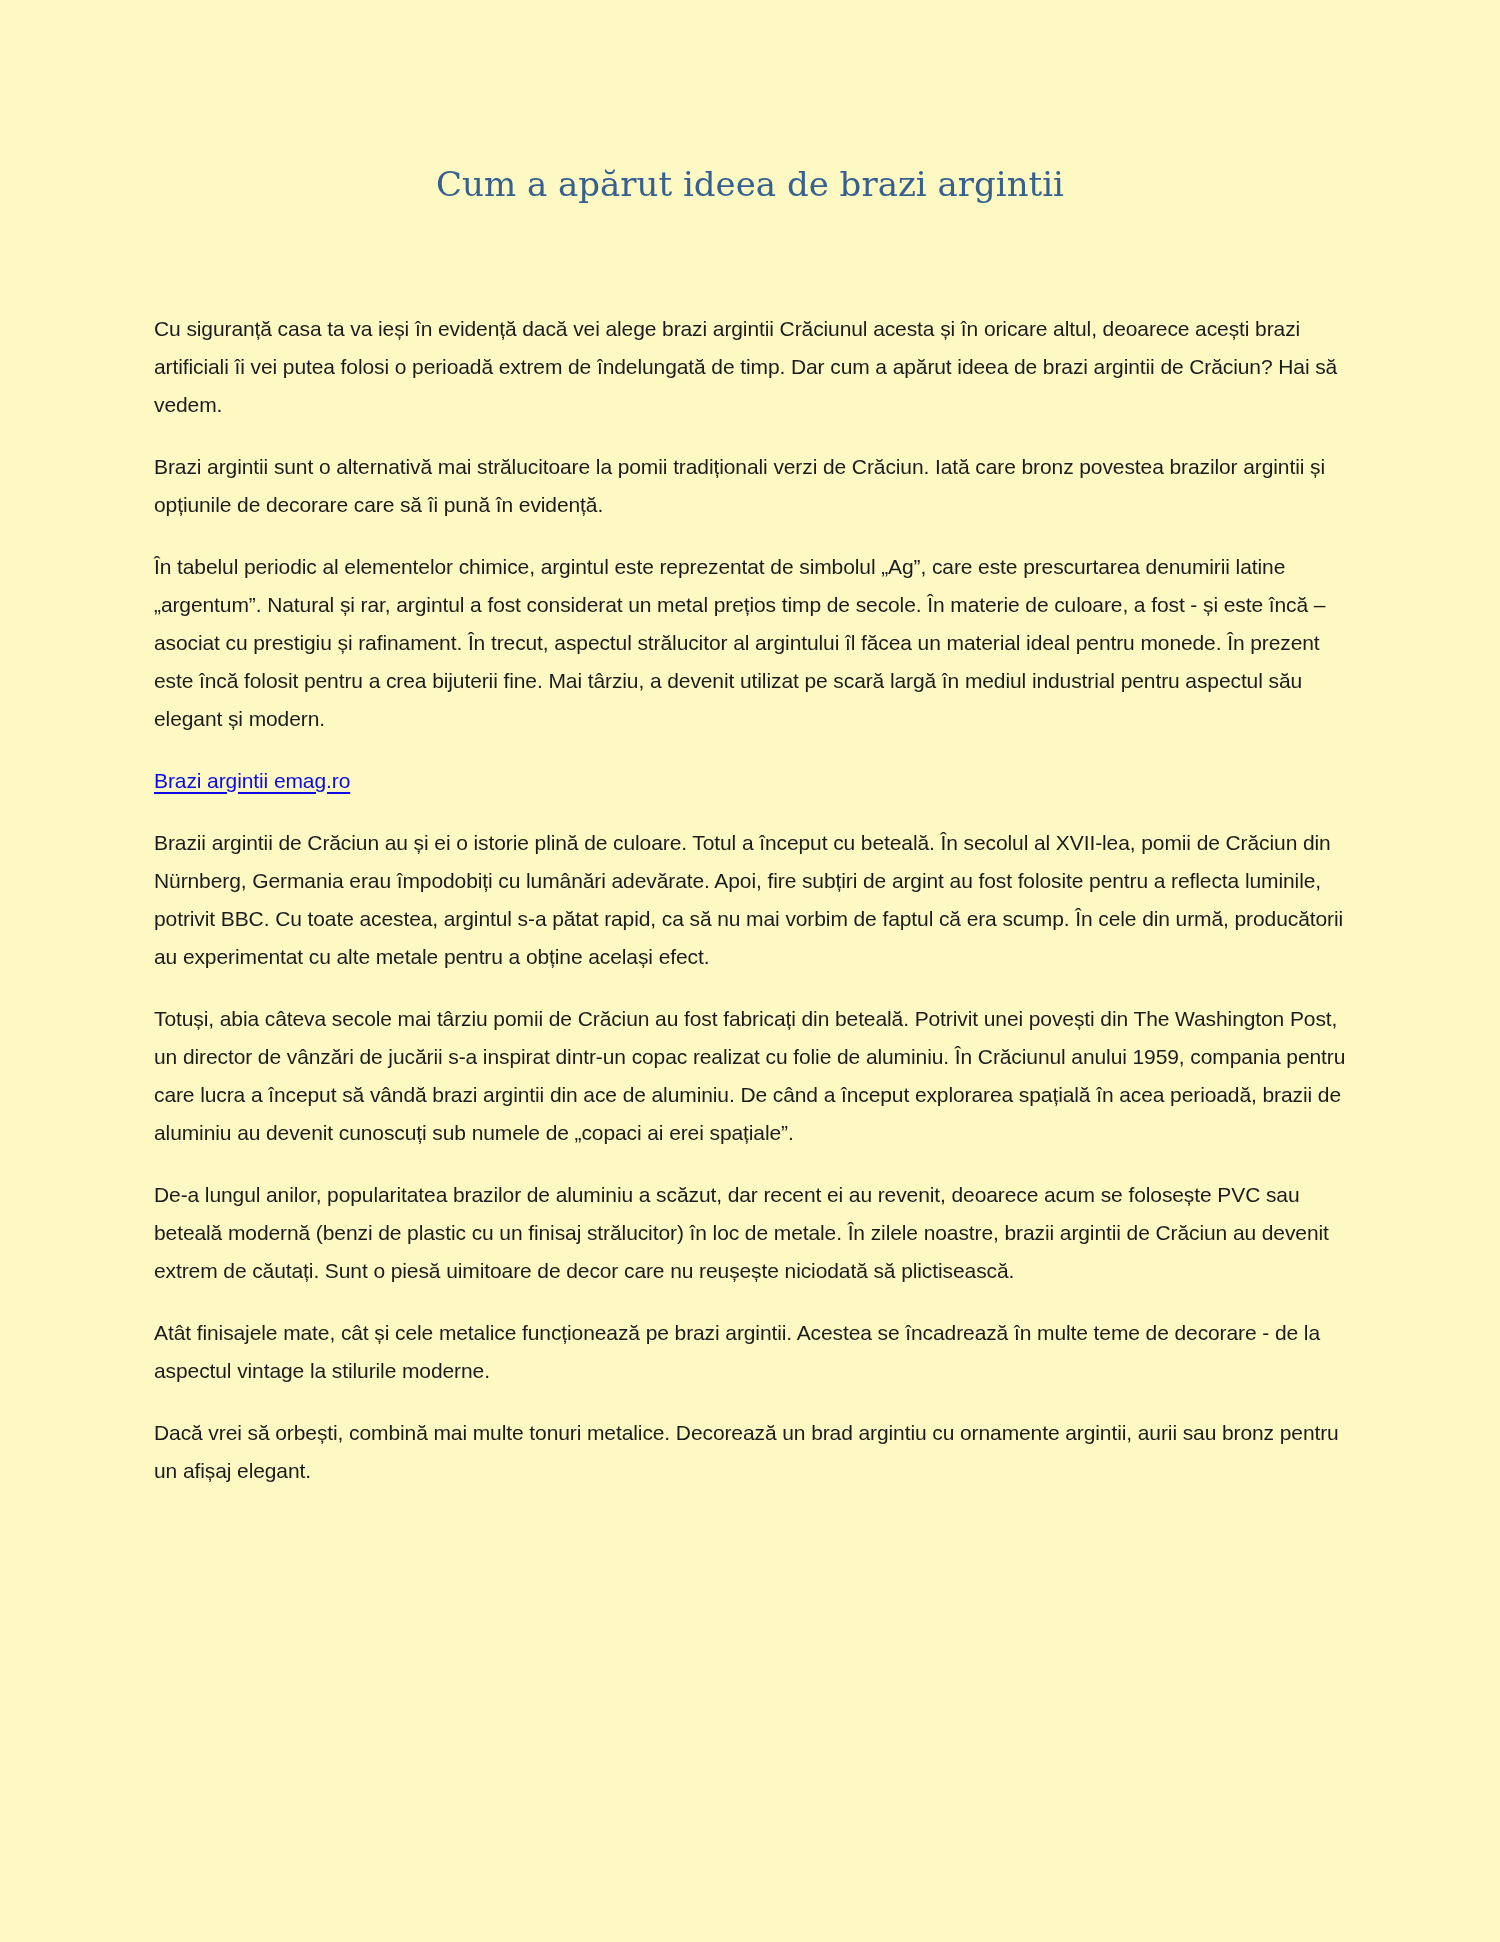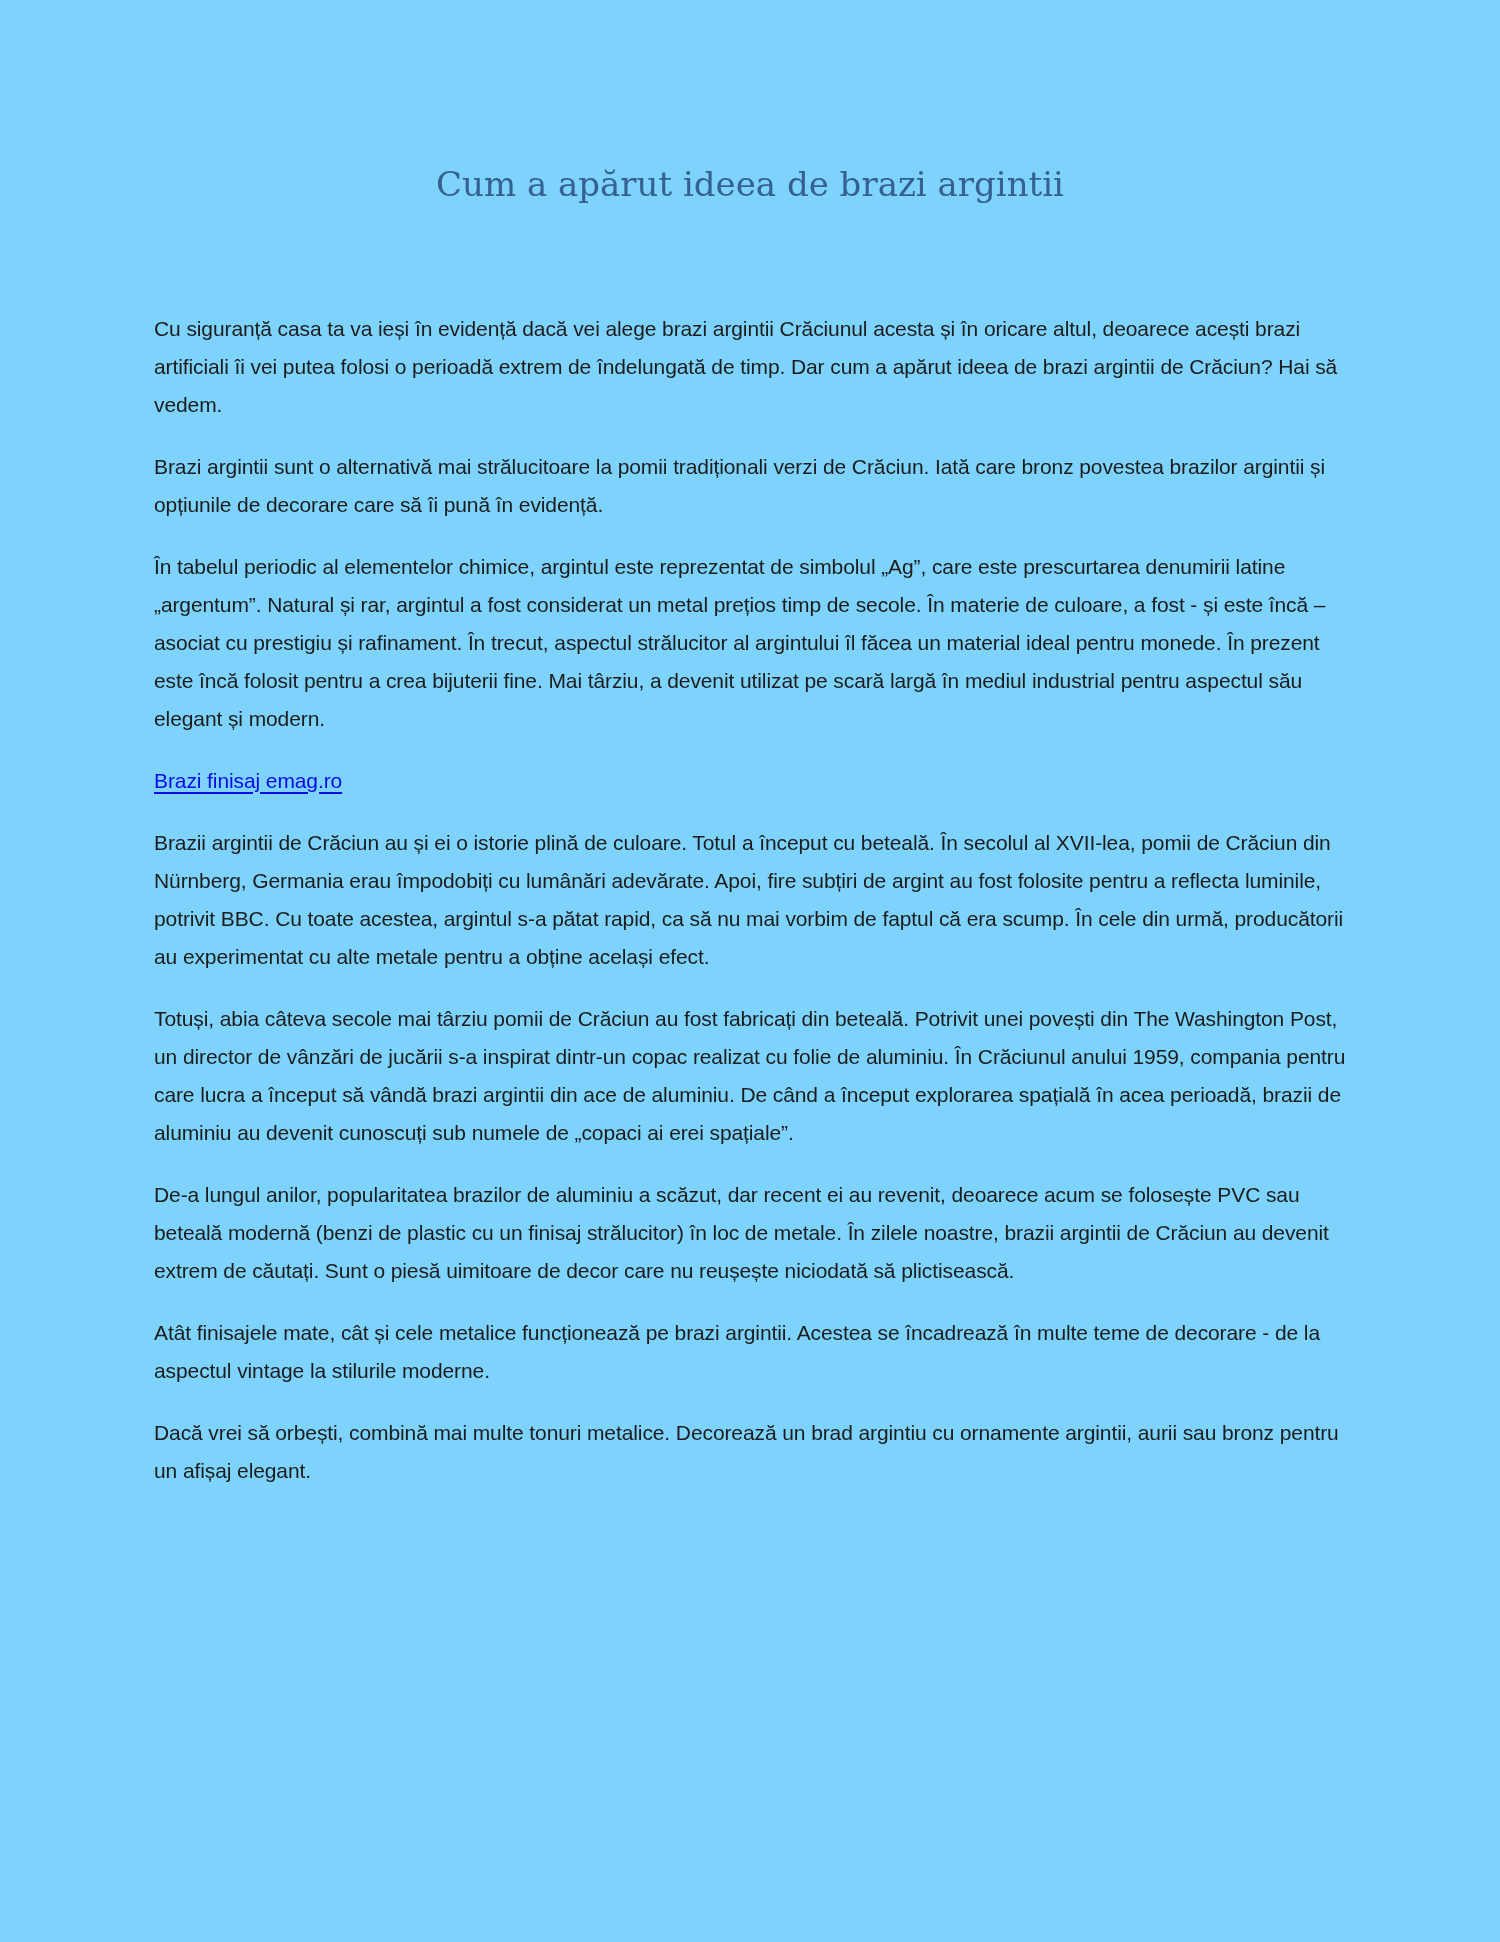--- a/index.html
+++ b/index.html
@@ -12,21 +12,21 @@
     min-height: 1942px;
     box-sizing: border-box;
     font-family: "Liberation Sans", sans-serif;
     color: #1c1c1c;
   }
   .page {
     box-sizing: border-box;
     width: 1500px;
     min-height: 1942px;
     padding: 163px 140px 64px 140px;
-    background: #7dd3fc;
+    background: #fef9c3;
   }
   .doc-title {
     font-family: "DejaVu Serif", "Liberation Serif", serif;
     font-weight: 400;
     font-size: 34px;
     line-height: 1.25;
     color: #36608F;
     text-align: center;
     margin: 0 0 104px 0;
   }
@@ -50,21 +50,21 @@
 <div class="page">
   <h1 class="doc-title">Cum a apărut ideea de brazi argintii</h1>
 
   <div class="body-text">
     <p>Cu siguranță casa ta va ieși în evidență dacă vei alege brazi argintii Crăciunul acesta și în oricare altul, deoarece acești brazi artificiali îi vei putea folosi o perioadă extrem de îndelungată de timp. Dar cum a apărut ideea de brazi argintii de Crăciun? Hai să vedem.</p>
 
     <p>Brazi argintii sunt o alternativă mai strălucitoare la pomii tradiționali verzi de Crăciun. Iată care bronz povestea brazilor argintii și opțiunile de decorare care să îi pună în evidență.</p>
 
     <p>În tabelul periodic al elementelor chimice, argintul este reprezentat de simbolul „Ag”, care este prescurtarea denumirii latine „argentum”. Natural și rar, argintul a fost considerat un metal prețios timp de secole. În materie de culoare, a fost - și este încă – asociat cu prestigiu și rafinament. În trecut, aspectul strălucitor al argintului îl făcea un material ideal pentru monede. În prezent este încă folosit pentru a crea bijuterii fine. Mai târziu, a devenit utilizat pe scară largă în mediul industrial pentru aspectul său elegant și modern.</p>
 
-    <p class="link-line"><a>Brazi finisaj emag.ro</a></p>
+    <p class="link-line"><a>Brazi argintii emag.ro</a></p>
 
     <p>Brazii argintii de Crăciun au și ei o istorie plină de culoare. Totul a început cu beteală. În secolul al XVII-lea, pomii de Crăciun din Nürnberg, Germania erau împodobiți cu lumânări adevărate. Apoi, fire subțiri de argint au fost folosite pentru a reflecta luminile, potrivit BBC. Cu toate acestea, argintul s-a pătat rapid, ca să nu mai vorbim de faptul că era scump. În cele din urmă, producătorii au experimentat cu alte metale pentru a obține același efect.</p>
 
     <p>Totuși, abia câteva secole mai târziu pomii de Crăciun au fost fabricați din beteală. Potrivit unei povești din The Washington Post, un director de vânzări de jucării s-a inspirat dintr-un copac realizat cu folie de aluminiu. În Crăciunul anului 1959, compania pentru care lucra a început să vândă brazi argintii din ace de aluminiu. De când a început explorarea spațială în acea perioadă, brazii de aluminiu au devenit cunoscuți sub numele de „copaci ai erei spațiale”.</p>
 
     <p>De-a lungul anilor, popularitatea brazilor de aluminiu a scăzut, dar recent ei au revenit, deoarece acum se folosește PVC sau beteală modernă (benzi de plastic cu un finisaj strălucitor) în loc de metale. În zilele noastre, brazii argintii de Crăciun au devenit extrem de căutați. Sunt o piesă uimitoare de decor care nu reușește niciodată să plictisească.</p>
 
     <p>Atât finisajele mate, cât și cele metalice funcționează pe brazi argintii. Acestea se încadrează în multe teme de decorare - de la aspectul vintage la stilurile moderne.</p>
 
     <p>Dacă vrei să orbești, combină mai multe tonuri metalice. Decorează un brad argintiu cu ornamente argintii, aurii sau bronz pentru un afișaj elegant.</p>

